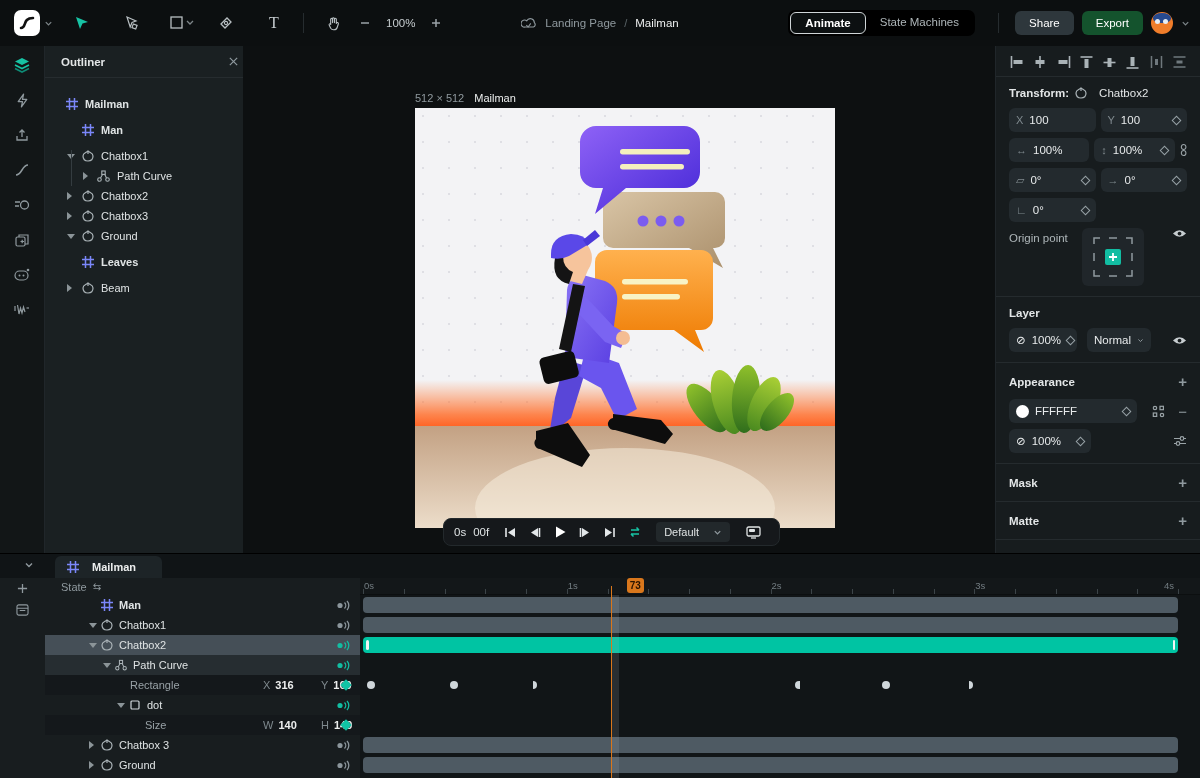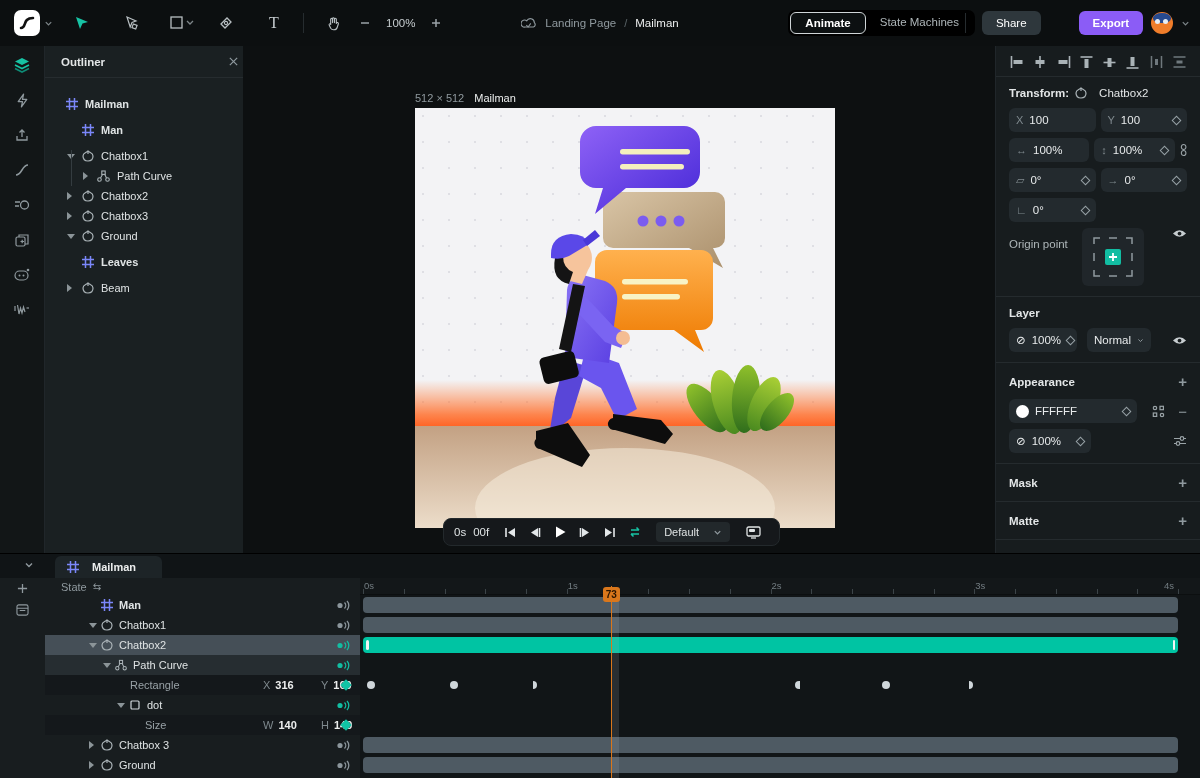--- a/index.html
+++ b/index.html
@@ -18,21 +18,21 @@
   .tb-center { position:absolute; left:0; right:0; display:flex; align-items:center; justify-content:center; gap:8px; pointer-events:none; }
   .crumb-proj { color:#8f999e; font-size:11.5px; }
   .crumb-sep { color:#5c6569; }
   .crumb-file { color:#eceeee; font-size:11.5px; }
   .mode { position:absolute; right:225px; display:flex; background:#000; border-radius:7px; padding:2px; }
   .mode-btn { padding:4px 14px; border-radius:6px; font-size:11.5px; color:#aeb6b9; }
   .mode-btn.active { border:1px solid #cfd5d7; color:#fff; background:#0c1011; font-weight:bold; }
   .tb-right { position:absolute; right:10px; display:flex; align-items:center; gap:8px; }
   .btn { height:24px; padding:0 14px; border-radius:6px; display:flex; align-items:center; font-size:11.5px; color:#fff; }
   .btn.share { background:#2e373c; }
-  .btn.export { background:#8b5cf6; font-weight:bold;margin-left:30px; }
+  .btn.export { background:#14532d; font-weight:normal; }
   .avatar { width:22px; height:22px; border-radius:50%; background:#f07d2a; position:relative; overflow:hidden; }
   .avatar:before { content:""; position:absolute; left:2px; right:2px; top:1px; height:10px; border-radius:50% 50% 45% 45%; background:#274a8f; }
   .avatar:after { content:""; position:absolute; left:4px; top:7px; width:5px; height:5px; border-radius:50%; background:#e8eef5; box-shadow:8px 0 0 #e8eef5; }
 
   
   .main { display:flex; height:507px; }
   .iconrail { width:45px; background:#121617; display:flex; flex-direction:column; align-items:center; padding-top:10px; gap:17px; border-right:1px solid #20262a; }
   .rail-ic { width:18px; height:18px; display:flex; align-items:center; justify-content:center; }
 
   .outliner { width:198px; background:#1a2022; display:flex; flex-direction:column; }
@@ -65,21 +65,21 @@
   .al-ic { width:15px; height:14px; }
   .rp-title { color:#e3e6e7; font-weight:bold; margin-bottom:9px; display:flex; align-items:center; gap:6px; }
   .rp-title .tgt { font-weight:normal; color:#e3e6e7; }
   .rp-head-row { display:flex; align-items:center; justify-content:space-between; color:#e3e6e7; font-weight:bold; }
   .f-row { display:flex; align-items:center; gap:5px; margin-bottom:6px; }
   .field { height:24px; background:#232a2e; border-radius:6px; display:flex; align-items:center; padding:0 7px; gap:6px; width:87px; }
   .field .fi { color:#7f898e; font-size:11px; }
   .field .fv { color:#e7eaeb; }
   .dia { width:7px; height:7px; border:1.3px solid #97a1a6; transform:rotate(45deg); margin-left:auto; flex:none; }
   .origin-row { display:flex; align-items:flex-start; margin-top:4px; }
-  .origin-lbl { color:#aeb6b9; padding-top:4px;margin-top:6px; }
+  .origin-lbl { color:#aeb6b9; padding-top:4px; }
   .origin-grid { width:62px; height:58px; background:#20262a; border-radius:6px; margin-left:auto; margin-right:14px; position:relative; }
   .eye { margin-left:auto; }
   .pill { height:24px; background:#232a2e; border-radius:6px; display:flex; align-items:center; padding:0 7px; gap:6px; }
   .swatch { width:13px; height:13px; border-radius:50%; background:#fff; }
   .plus-ic,.minus-ic { color:#8f999e; font-size:15px; }
 
   
   .timeline { height:225px; display:flex; flex-direction:column; background:#111517; border-top:1px solid #000; }
   .tl-tabbar { height:24px; background:#101416; display:flex; align-items:flex-end; position:relative; }
   .tl-collapse { position:absolute; left:24px; top:6px; }
@@ -108,21 +108,21 @@
   .trk { height:20px; position:relative; }
   .trk .bar { position:absolute; left:3px; right:22px; top:2px; bottom:2px; background:#4e5a63; border-radius:4px; }
   .trk .bar.teal { background:#00c4a3; }
   .cap { position:absolute; top:3px; bottom:3px; width:2.5px; background:#f2f5f5; border-radius:2px; }
   .kf { position:absolute; top:6px; background:#cfd6da; }
   .kf.c { width:8px; height:8px; border-radius:50%; }
   .kf.hr { width:4.5px; height:8px; border-radius:0 5px 5px 0; }
   .kf.hl { width:4.5px; height:8px; border-radius:5px 0 0 5px; }
   .playhead-band { position:absolute; top:17px; bottom:0; width:7px; background:rgba(170,180,186,.16); }
   .playhead-line { position:absolute; top:8px; bottom:0; width:1.5px; background:#d9771c; }
-  .ph-badge { position:absolute; top:9px; height:15px; padding:0 3px; background:#d9771c; border-radius:3px; color:#2b1500; font-weight:bold; font-size:10px; display:flex; align-items:center; }
+  .ph-badge { position:absolute; top:0; height:15px; padding:0 3px; background:#d9771c; border-radius:3px; color:#2b1500; font-weight:bold; font-size:10px; display:flex; align-items:center;margin-left:24px; }
 </style>
 </head>
 <body>
 
 <div class="topbar">
   <div class="tb-left">
     <div class="logo">
       <svg width="16" height="16" viewBox="0 0 16 16">
           <path d="M2 13 C8 13 3 3 14 3" stroke="#111" stroke-width="2.6" fill="none" stroke-linecap="round"></path>
         </svg>

